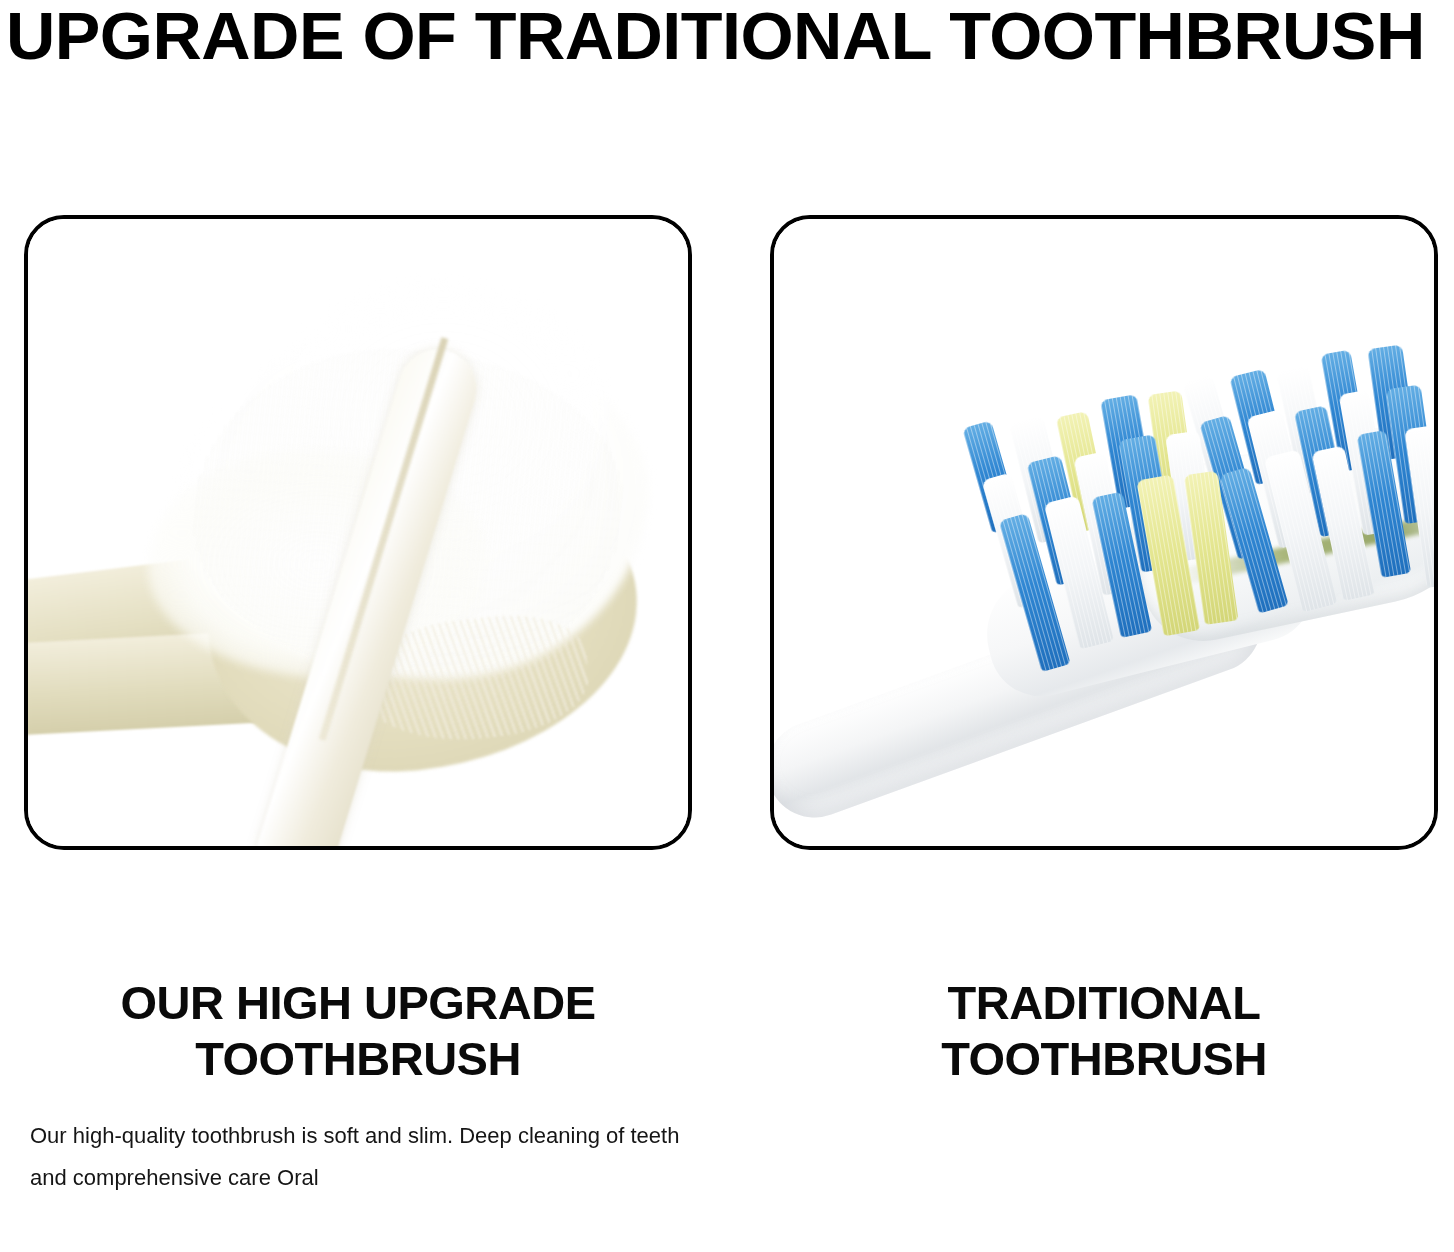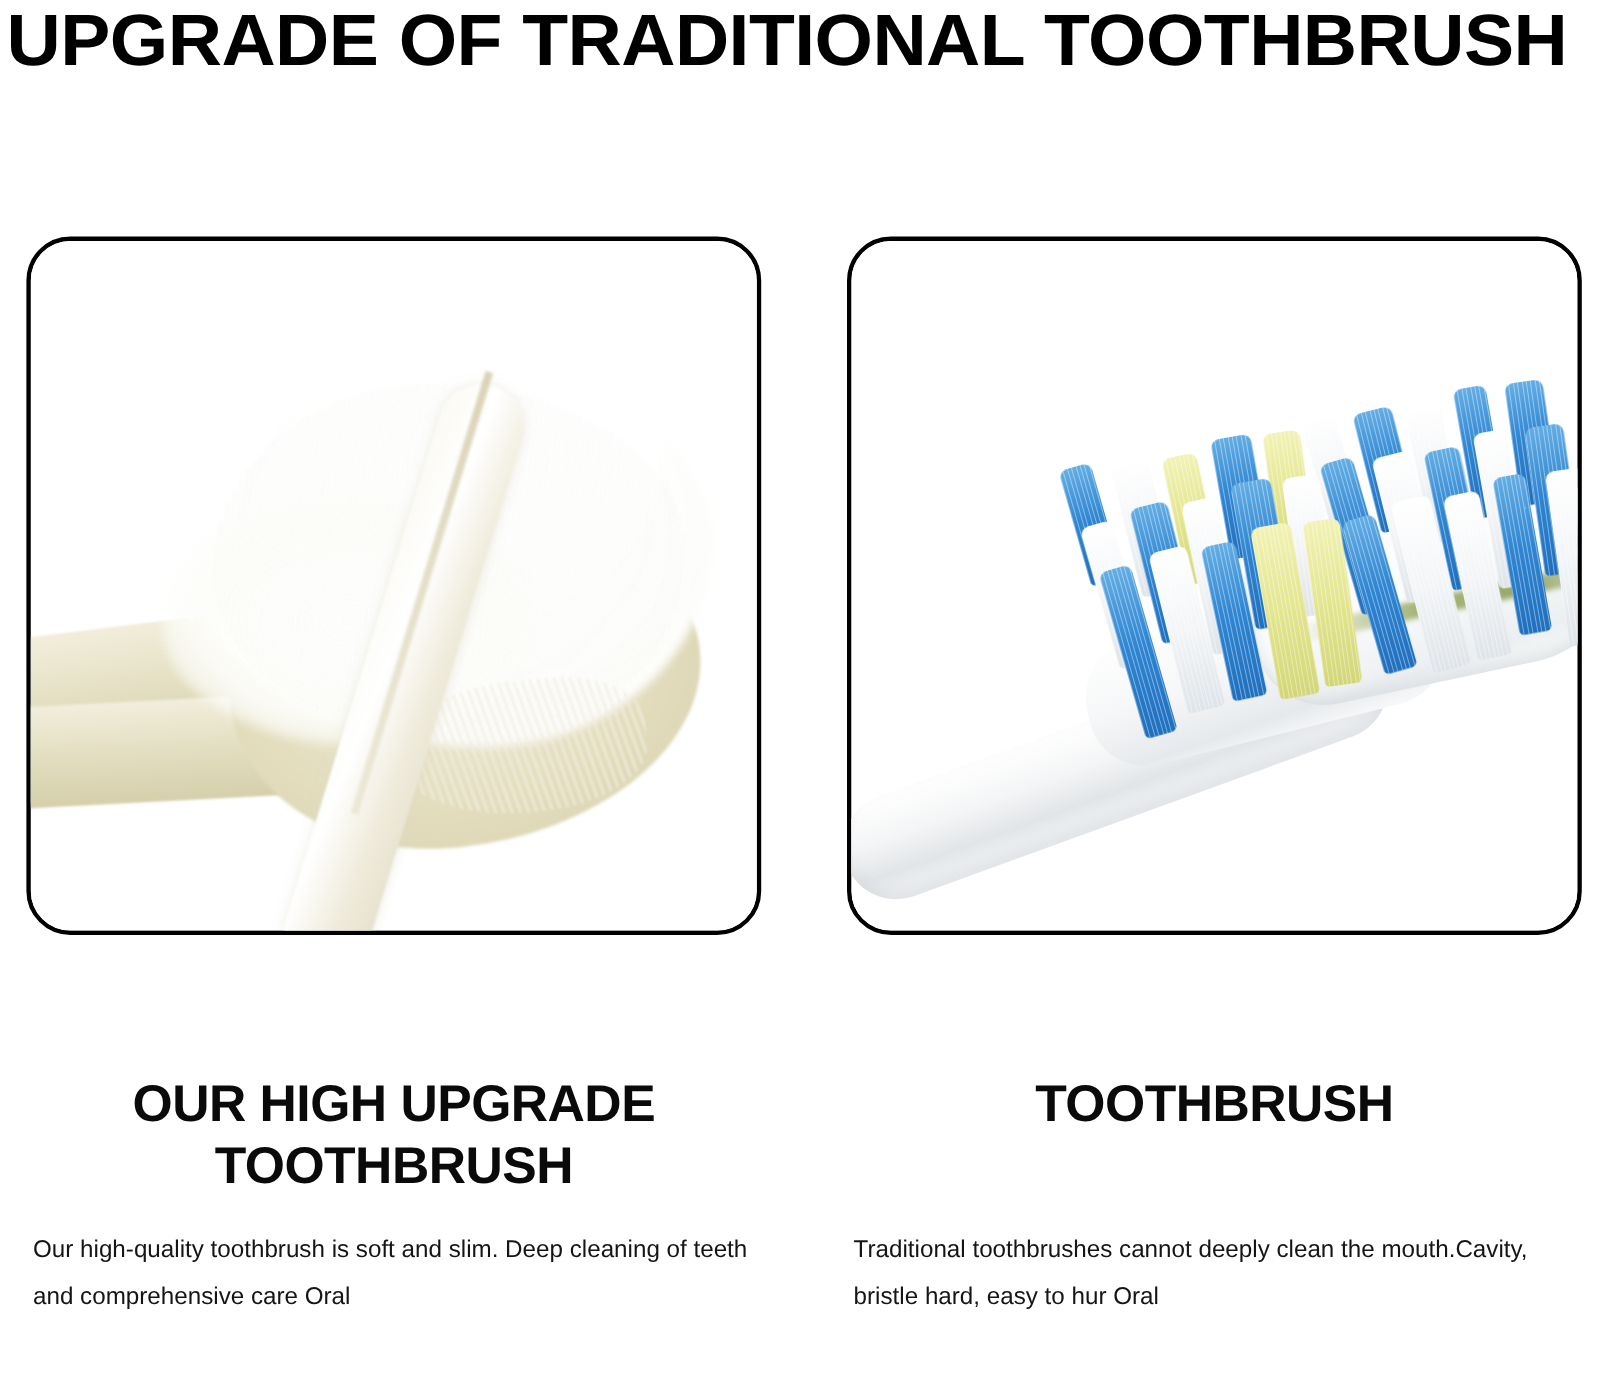--- a/index.html
+++ b/index.html
@@ -350,19 +350,19 @@
             <div class="tuft blue" style="left: 257px; top: 107px; width: 31px; height: 144px; transform: rotate(-4deg); z-index: 12;"></div>
             <div class="tuft white" style="left: 302px; top: 100px; width: 36px; height: 159px; transform: rotate(-2deg); z-index: 12;"></div>
             <div class="tuft white" style="left: 347px; top: 105px; width: 33px; height: 152px; transform: rotate(0deg); z-index: 12;"></div>
             <div class="tuft blue" style="left: 392px; top: 98px; width: 30px; height: 145px; transform: rotate(2deg); z-index: 12;"></div>
             <div class="tuft white" style="left: 437px; top: 103px; width: 35px; height: 160px; transform: rotate(4deg); z-index: 12;"></div>
           </div>
       </div>
     </div>
 
     <div class="col-heading">
+      <div>TRADITIONAL</div>
       <div>TOOTHBRUSH</div>
     </div>
 
-    <div class="col-body">Traditional toothbrushes cannot deeply clean the mouth.Cavity, bristle hard, easy to hur Oral</div>
   </div>
 
 </div>
 
 </body></html>

